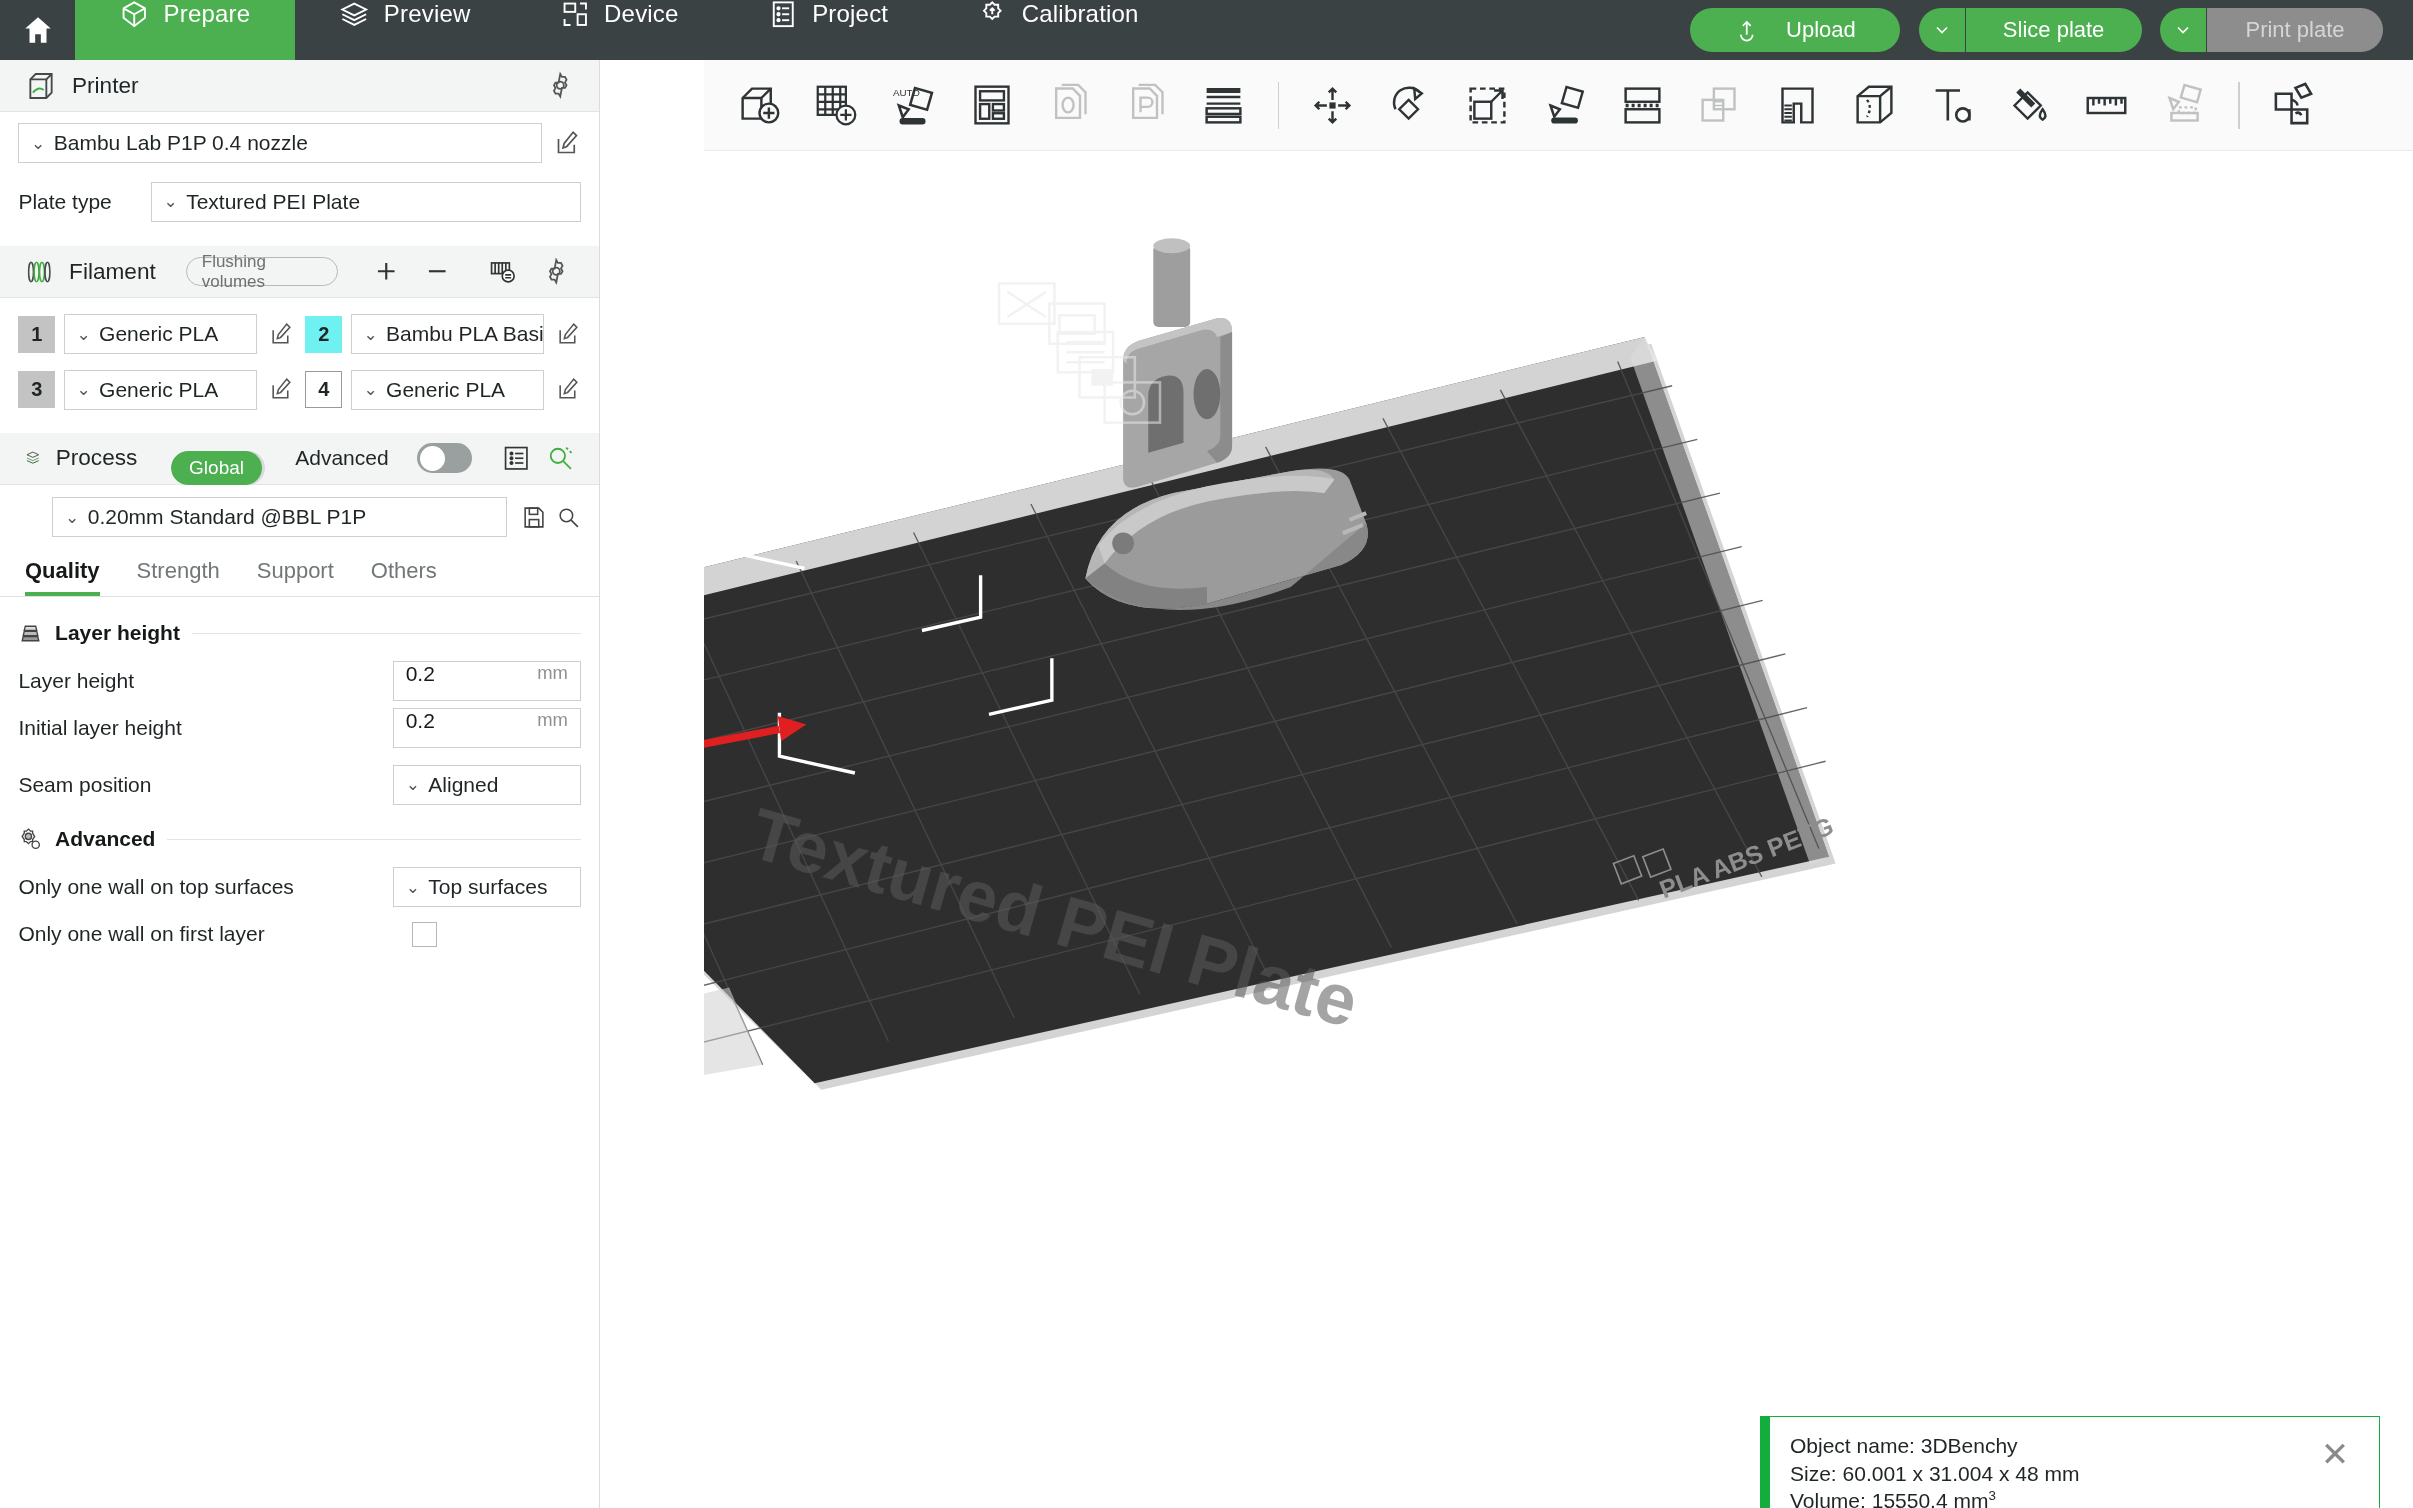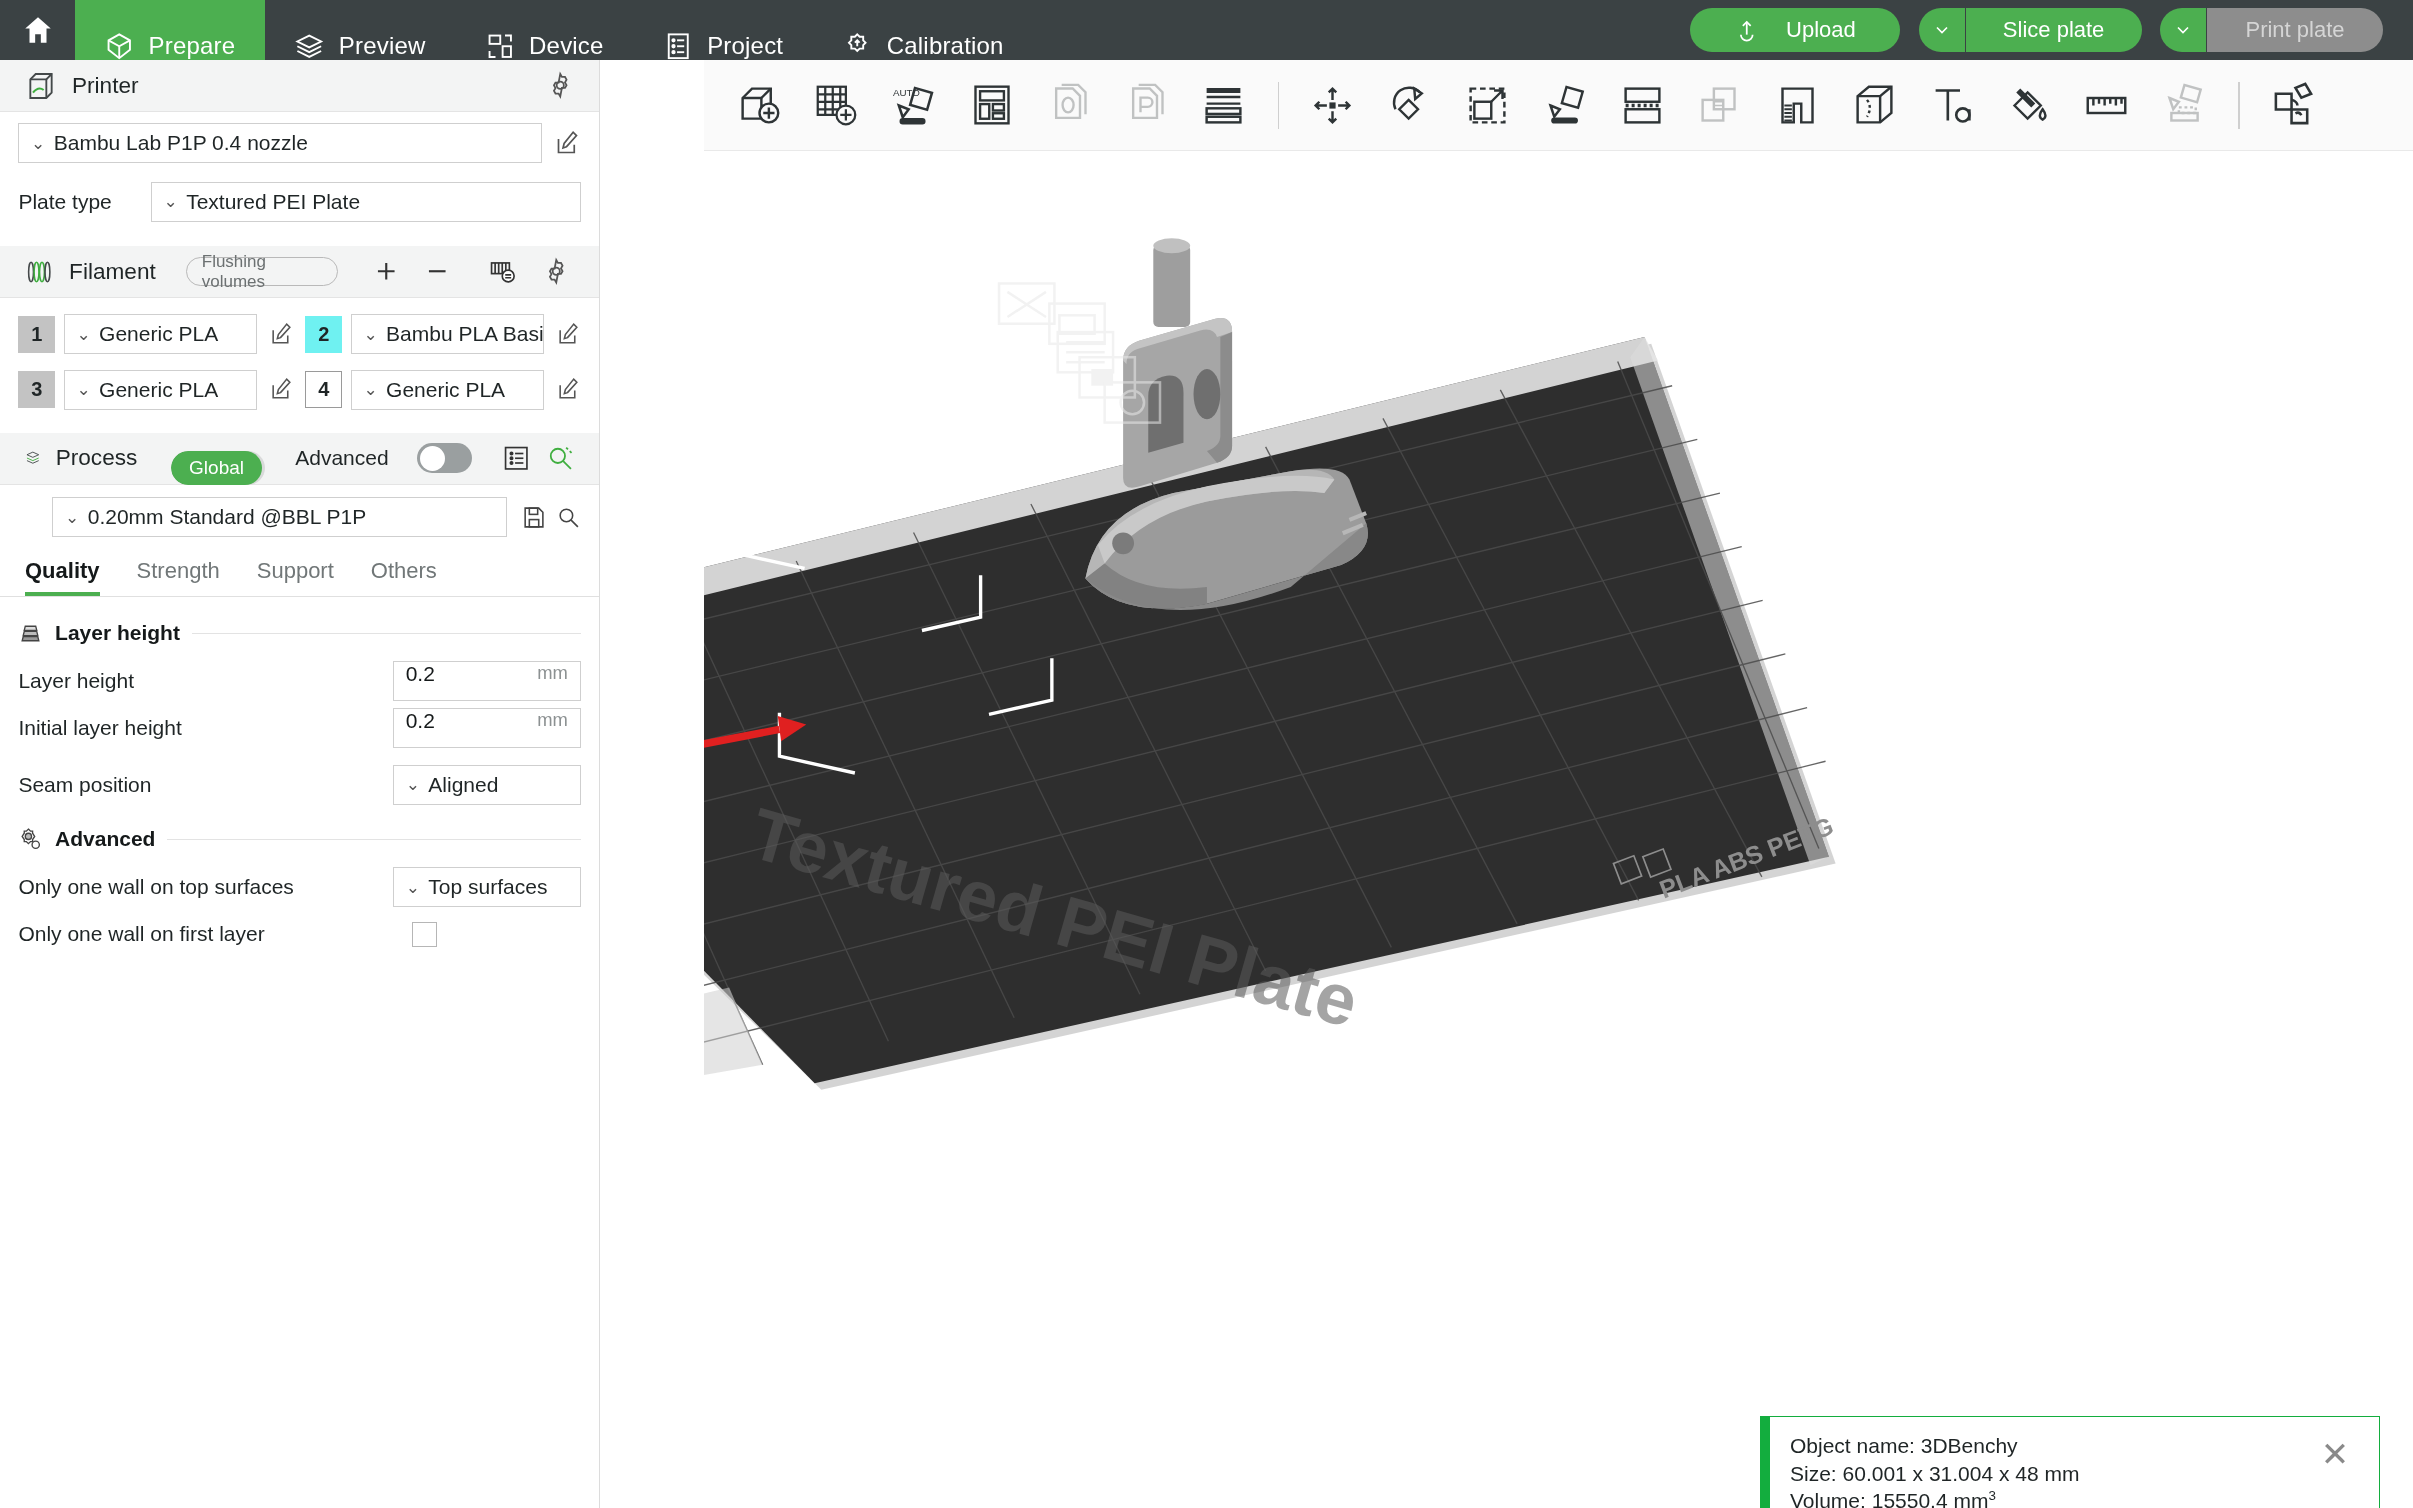--- a/index.html
+++ b/index.html
@@ -12,22 +12,22 @@
   
   .topbar {
     position: absolute; top: 0; left: 0; width: 2413px; height: 60px;
     background: #3b4244; display: flex; align-items: stretch;
   }
   .home-btn {
     width: 75px; display: flex; align-items: center; justify-content: center;
     cursor: pointer;
   }
   .nav-tab {
-    display: flex; align-items: flex-end; gap: 15px;
-    padding: 0 30px; cursor: pointer; color: #ffffff;
+    display: flex; align-items: flex-start; gap: 15px;
+    padding: 0 45px; cursor: pointer; color: #ffffff;
     font-size: 24px; letter-spacing: 0.2px;
   }
   .nav-tab.active { background: #4caf50; }
   .nav-spacer { flex: 1; }
   .topbar-right {
     display: flex; align-items: center; gap: 18.4px; padding-right: 30px;
   }
   .btn-upload {
     background: #4caf50; color: #fff; border-radius: 23.5px;
     height: 44px; padding: 0 34px; display: flex; align-items: center;

